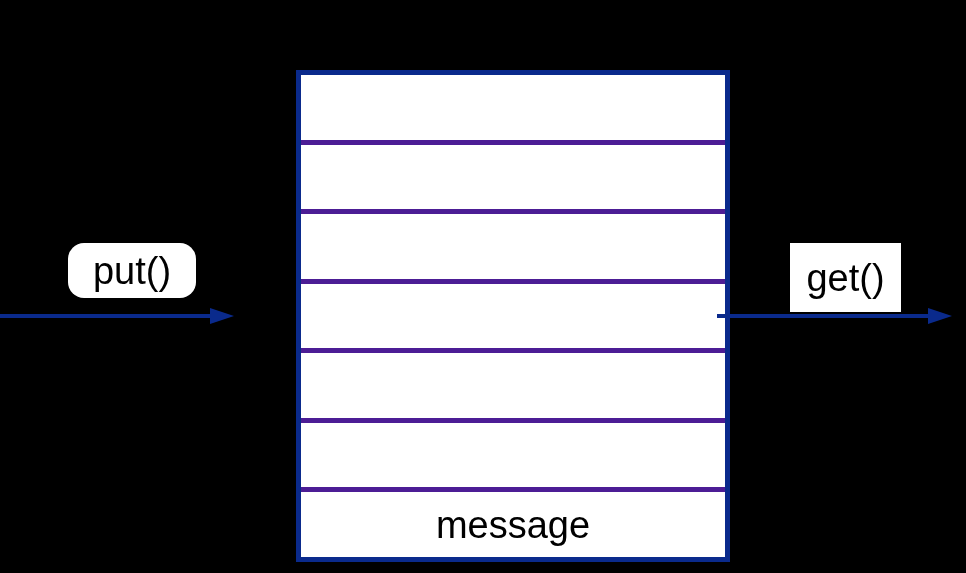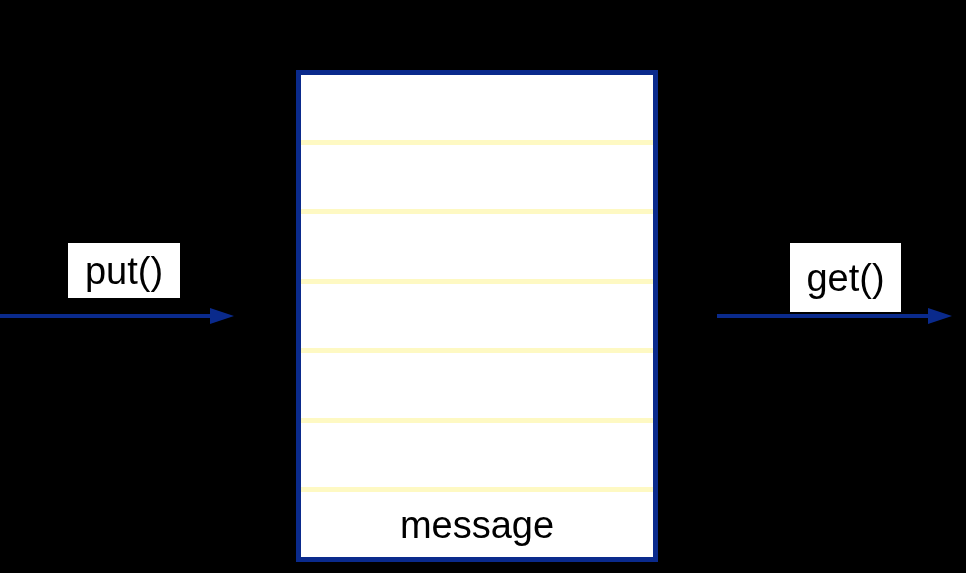--- a/index.html
+++ b/index.html
@@ -14,25 +14,25 @@
     background: #000000;
     overflow: hidden;
     font-family: "Liberation Sans", sans-serif;
   }
 
   
   .queue-box {
     position: absolute;
     left: 296px;
     top: 70px;
-    width: 362px;
+    width: 434px;
     height: 492px;
     box-sizing: border-box;
     border: 5px solid #0a2a8c;
-    background: #fef9c3;
+    background: #4c1d95;
     display: flex;
     flex-direction: column;
   }
   .queue-cell {
     flex: 1 1 0;
     background: #ffffff;
     position: relative;
     display: flex;
     align-items: center;
     justify-content: center;
@@ -56,22 +56,23 @@
     font-size: 38px;
     line-height: 1;
     display: flex;
     align-items: center;
     justify-content: center;
     white-space: nowrap;
   }
   .op-label.put {
     left: 68px;
     top: 243px;
-    width: 112px;
+    width: 128px;
     height: 55px;
+    border-radius: 16px;
   }
   .op-label.get {
     left: 790px;
     top: 243px;
     width: 111px;
     height: 69px;
   }
 
   
   .arrow {

